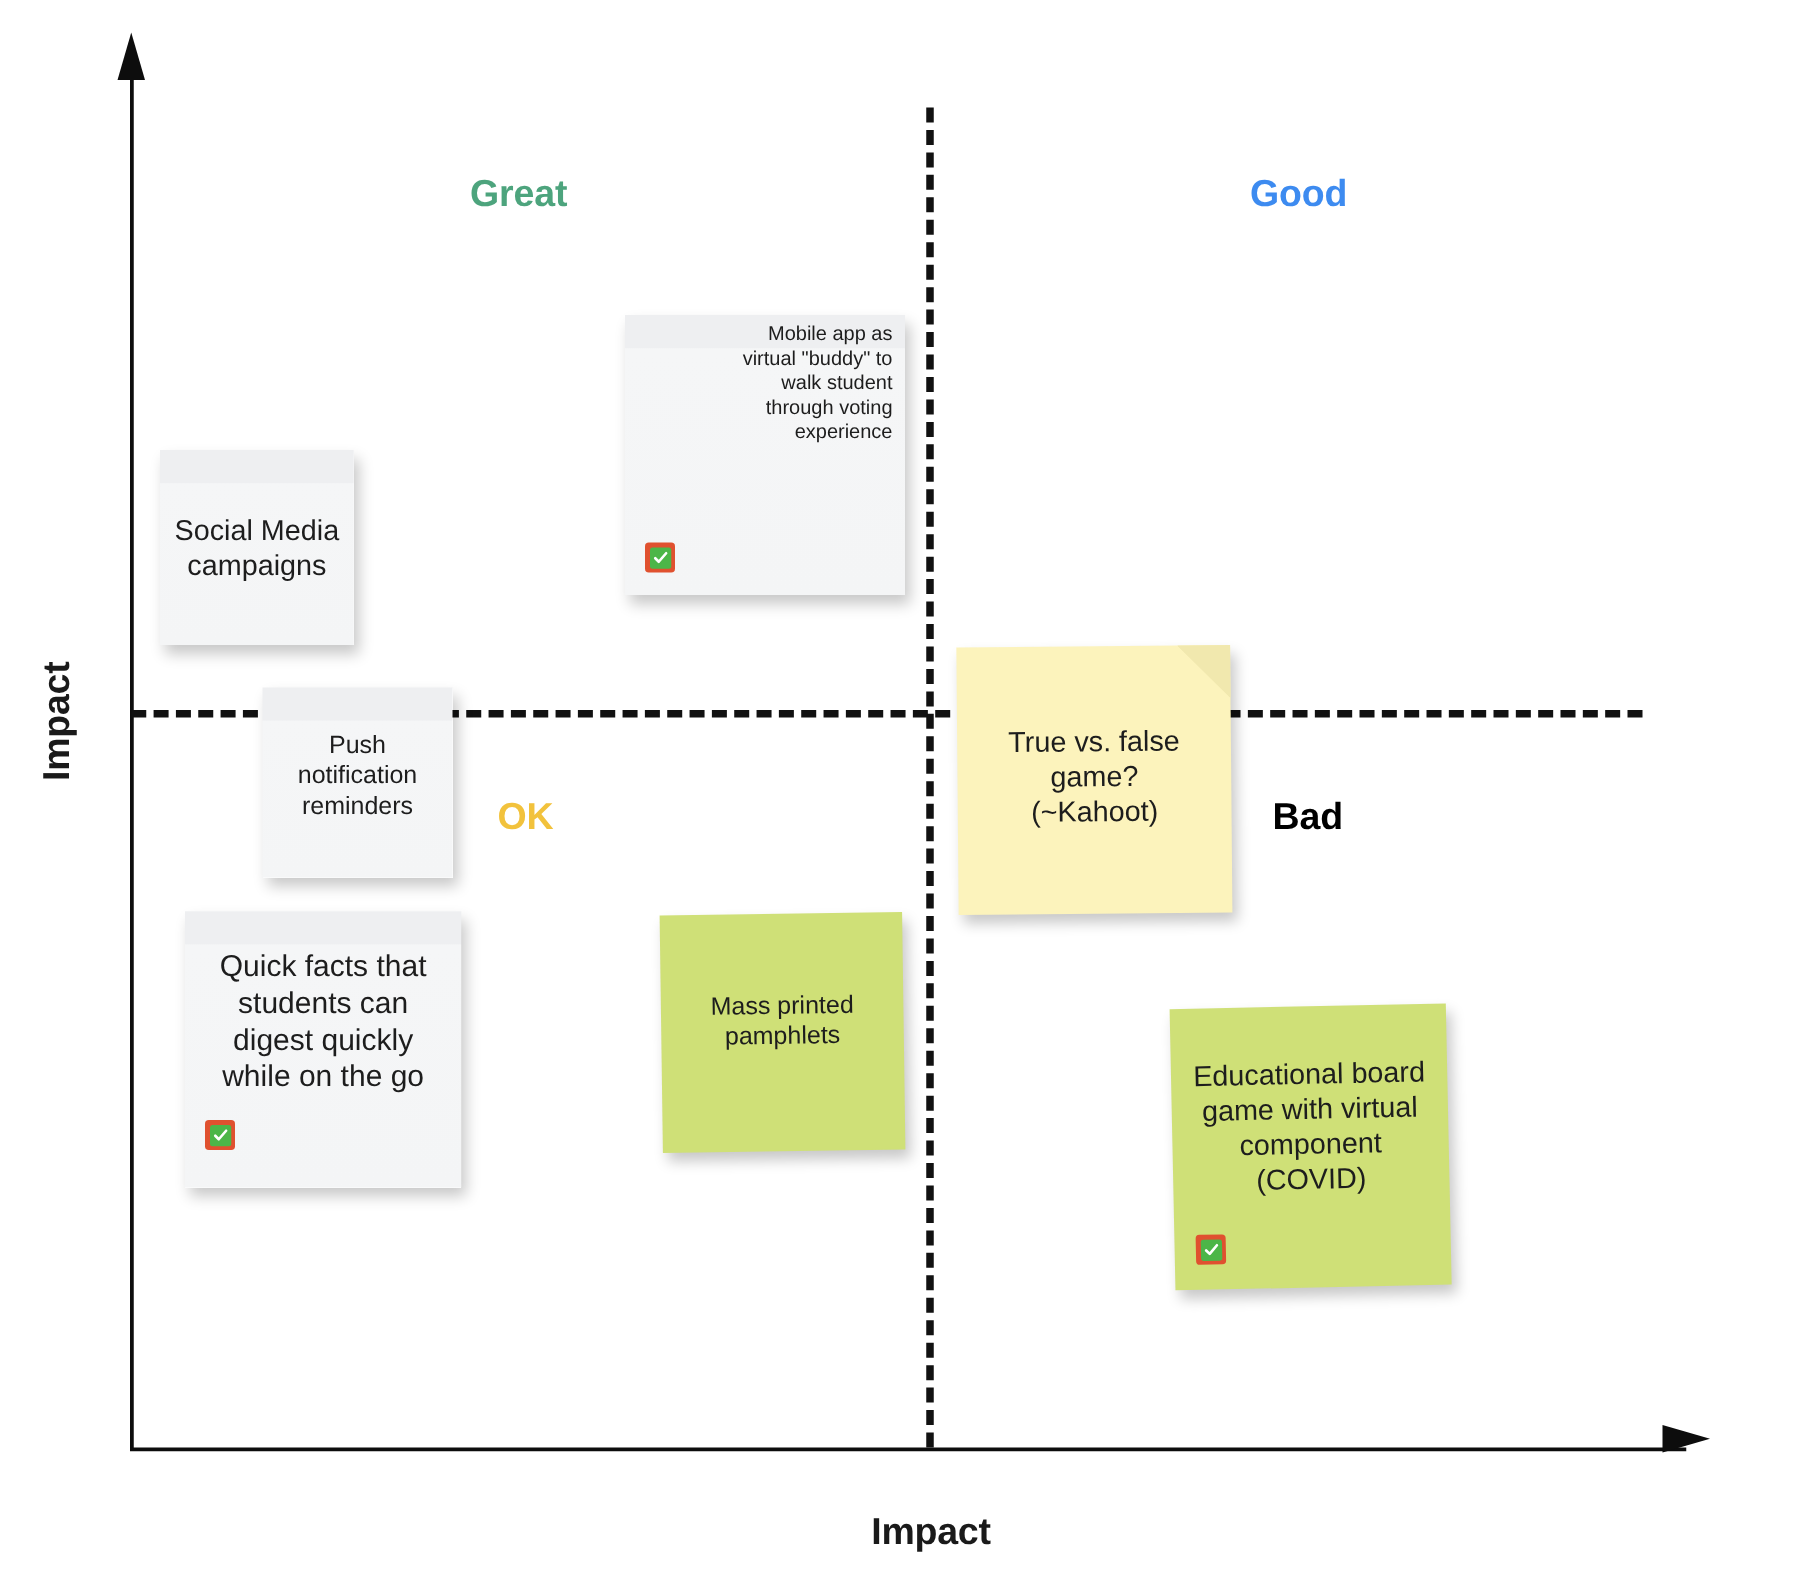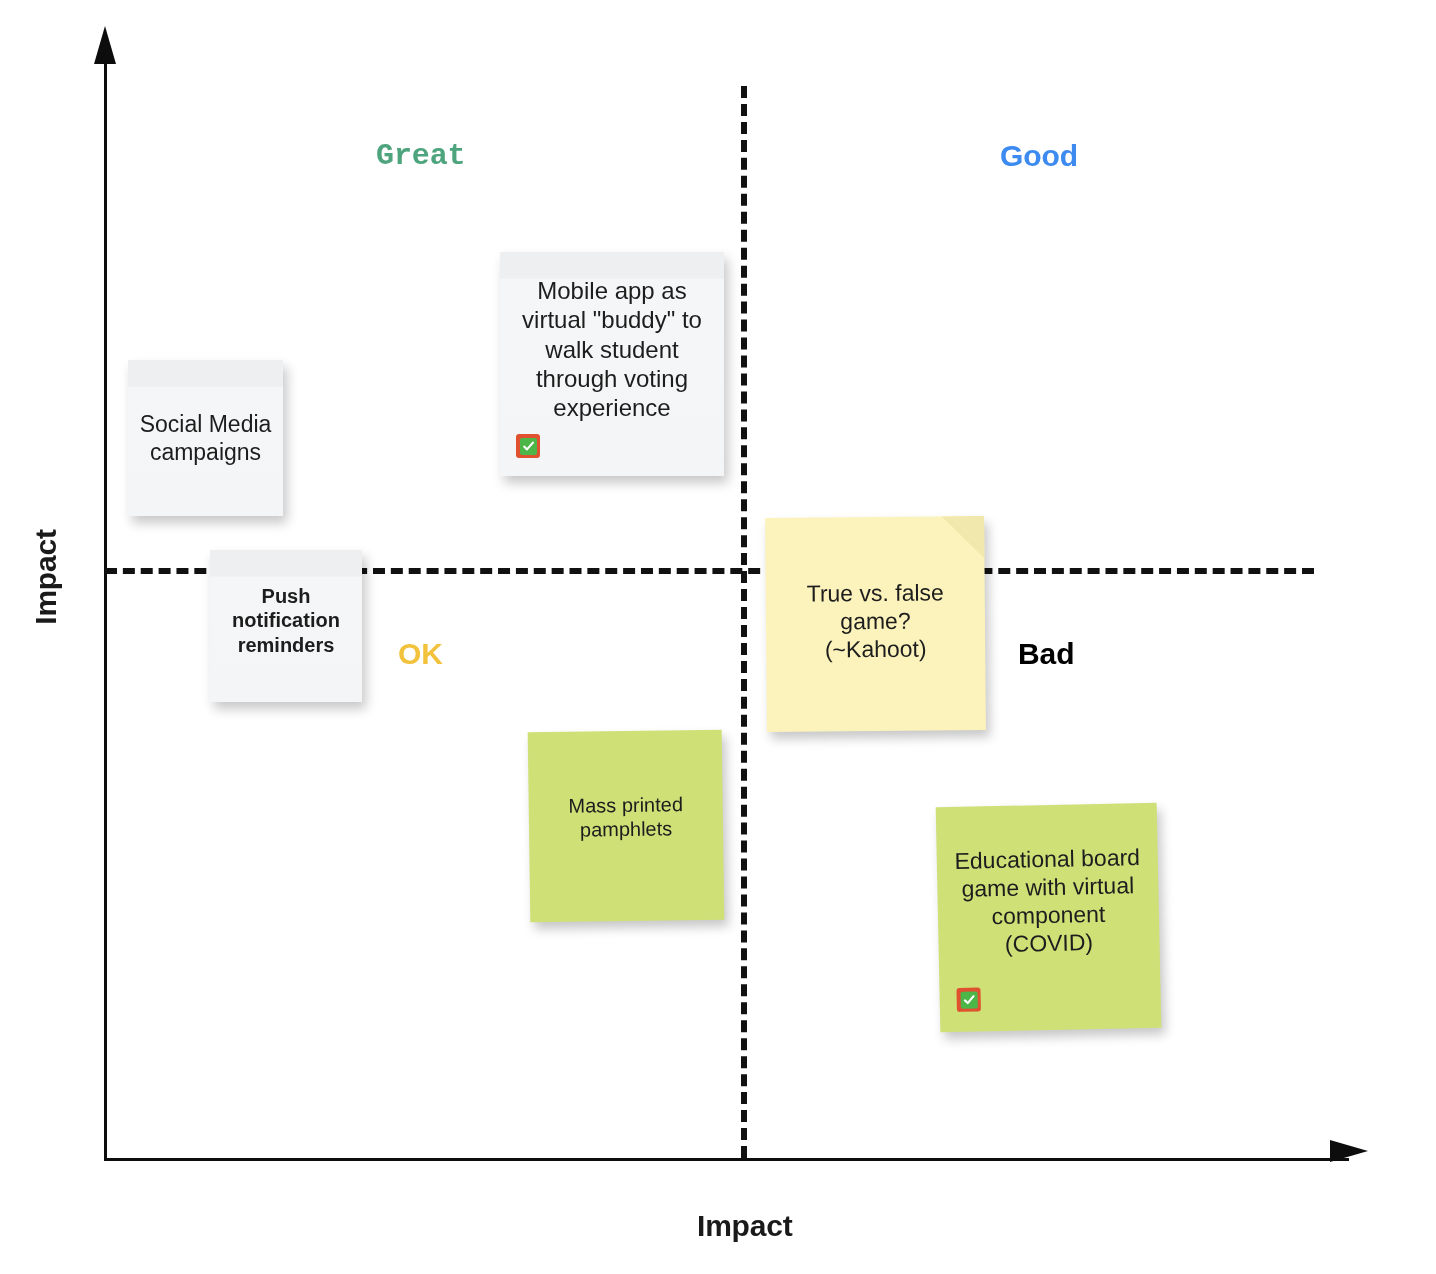--- a/index.html
+++ b/index.html
@@ -93,21 +93,21 @@
   }
 
   
   .quad-label {
     position: absolute;
     font-weight: bold;
     font-size: 30px;
     white-space: nowrap;
     letter-spacing: -0.1px;
   }
-  #quad-great { left: 376px; top: 139px; font-family: Liberation Mono, monospace; }
+  #quad-great { left: 376px; top: 139px; }
   #quad-good  { left: 1000px; top: 139px; }
   #quad-ok    { left: 398px; top: 637px; }
   #quad-bad   { left: 1018px; top: 637px; }
 
   
   .note {
     position: absolute;
     box-sizing: border-box;
     display: flex;
     flex-direction: column;
@@ -179,27 +179,27 @@
   .check-badge svg { display: block; }
 
   
   #note-social-media   { left: 128px; top: 360px; width: 155px; height: 156px; }
   #note-social-media .note-text { font-size: 23px; margin-top: 44px; }
 
   #note-university     { left: 300px; top: 296px; width: 186px; height: 182px; }
   #note-university .note-text { font-size: 18px; margin-top: 34px; }
 
   #note-mobile-app     { left: 500px; top: 252px; width: 224px; height: 224px; }
-  #note-mobile-app .note-text { font-size: 24px; margin-top: 18px; }
+  #note-mobile-app .note-text { font-size: 16px; margin-top: 0; text-align: right; }
 
   #note-influencers    { left: 937px; top: 216px; width: 222px; height: 228px; }
   #note-influencers .note-text { font-size: 23px; margin-top: 37px; }
 
   #note-push           { left: 210px; top: 550px; width: 152px; height: 152px; }
-  #note-push .note-text { font-size: 20px; margin-top: 28px; font-weight: bold; }
+  #note-push .note-text { font-size: 20px; margin-top: 28px; }
 
   #note-truefalse      { left: 766px; top: 517px; width: 219px; height: 214px;
                          transform: rotate(-0.5deg); }
   #note-truefalse .note-text { font-size: 23px; margin-top: 56px; }
 
   #note-quickfacts     { left: 148px; top: 729px; width: 221px; height: 221px; }
   #note-quickfacts .note-text { font-size: 24px; margin-top: 24px; }
 
   #note-pamphlets      { left: 529px; top: 731px; width: 194px; height: 190px;
                          transform: rotate(-0.8deg); }
@@ -265,20 +265,35 @@
   </div>
 
   <div class="note note-yellow" id="note-truefalse">
     <div class="note-body">
       <div class="note-text">True vs. false
 game?
 (~Kahoot)</div>
     </div>
   </div>
 
+  <div class="note note-white" id="note-quickfacts">
+    <div class="note-body">
+      <div class="note-text">Quick facts that
+students can
+digest quickly
+while on the go</div>
+      <div class="check-badge" style="left:16px; bottom:30px;">
+        <div class="inner">
+          <svg width="13" height="13" viewBox="0 0 13 13" aria-hidden="true">
+            <path d="M2.2 6.6 L5.0 9.4 L10.9 2.6" stroke="#ffffff" stroke-width="2.1" fill="none" stroke-linecap="round" stroke-linejoin="round"></path>
+          </svg>
+        </div>
+      </div>
+    </div>
+  </div>
 
   <div class="note note-green" id="note-pamphlets">
     <div class="note-body">
       <div class="note-text">Mass printed
 pamphlets</div>
     </div>
   </div>
 
   <div class="note note-green" id="note-boardgame">
     <div class="note-body">

